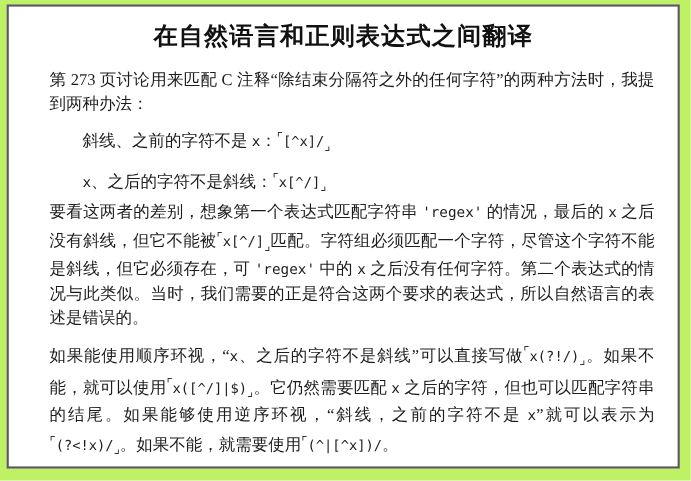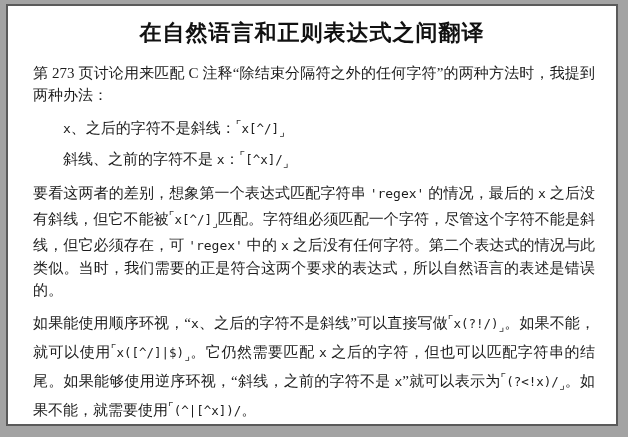--- a/index.html
+++ b/index.html
@@ -7,21 +7,21 @@
     padding: 0;
     background: #ffffff;
     width: 628px;
     height: 437px;
     overflow: hidden;
   }
   .page {
     position: relative;
     width: 628px;
     height: 437px;
-    background: #a3a3a3;
+    background: #bef264;
     font-family: "Liberation Serif", serif;
     color: #1c1c1c;
   }
   .frame {
     position: absolute;
     left: 6px;
     top: 4px;
     width: 612px;
     height: 422px;
     border: 2px solid #5a5a5a;
@@ -32,21 +32,21 @@
   h1.title {
     margin: 2px 0 14px 0;
     text-align: center;
     font-family: "Liberation Sans", "DejaVu Sans", sans-serif;
     font-weight: 700;
     font-size: 22px;
     letter-spacing: 1px;
     color: #111111;
   }
   .body-text p.para {
-    margin: 0 0 8px 4px;
+    margin: 0 0 8px 16px;
     font-size: 15px;
     line-height: 22px;
     text-align: justify;
     color: #1c1c1c;
   }
   .body-text p.para.indent {
     padding-left: 30px;
     text-align: left;
   }
   .body-text p.para.tight {
@@ -78,19 +78,19 @@
   .regex .rq-close { vertical-align: -3px; }
 </style>
 </head>
 <body>
 
 <div class="page">
   <div class="frame">
     <h1 class="title">在自然语言和正则表达式之间翻译</h1>
     <div class="body-text" id="paragraphs">
         <p class="para"><span class="txt">第 273 页讨论用来匹配 C 注释“除结束分隔符之外的任何字符”的两种方法时，我提到两种办法：</span></p>
+        <p class="para indent"><span class="txt">斜线、之前的字符不是 </span><span class="code">x</span><span class="txt">：</span><span class="regex"><span class="rq rq-open">⌜</span><span class="rx">[^x]/</span><span class="rq rq-close">⌟</span></span></p>
         <p class="para indent tight"><span class="code">x</span><span class="txt">、之后的字符不是斜线：</span><span class="regex"><span class="rq rq-open">⌜</span><span class="rx">x[^/]</span><span class="rq rq-close">⌟</span></span></p>
-        <p class="para indent"><span class="txt">斜线、之前的字符不是 </span><span class="code">x</span><span class="txt">：</span><span class="regex"><span class="rq rq-open">⌜</span><span class="rx">[^x]/</span><span class="rq rq-close">⌟</span></span></p>
         <p class="para"><span class="txt">要看这两者的差别，想象第一个表达式匹配字符串 </span><span class="code">'regex'</span><span class="txt"> 的情况，最后的 </span><span class="code">x</span><span class="txt"> 之后没有斜线，但它不能被</span><span class="regex"><span class="rq rq-open">⌜</span><span class="rx">x[^/]</span><span class="rq rq-close">⌟</span></span><span class="txt">匹配。字符组必须匹配一个字符，尽管这个字符不能是斜线，但它必须存在，可 </span><span class="code">'regex'</span><span class="txt"> 中的 </span><span class="code">x</span><span class="txt"> 之后没有任何字符。第二个表达式的情况与此类似。当时，我们需要的正是符合这两个要求的表达式，所以自然语言的表述是错误的。</span></p>
         <p class="para"><span class="txt">如果能使用顺序环视，“</span><span class="code">x</span><span class="txt">、之后的字符不是斜线”可以直接写做</span><span class="regex"><span class="rq rq-open">⌜</span><span class="rx">x(?!/)</span><span class="rq rq-close">⌟</span></span><span class="txt">。如果不能，就可以使用</span><span class="regex"><span class="rq rq-open">⌜</span><span class="rx">x([^/]|$)</span><span class="rq rq-close">⌟</span></span><span class="txt">。它仍然需要匹配 </span><span class="code">x</span><span class="txt"> 之后的字符，但也可以匹配字符串的结尾。如果能够使用逆序环视，“斜线，之前的字符不是 </span><span class="code">x</span><span class="txt">”就可以表示为</span><span class="regex"><span class="rq rq-open">⌜</span><span class="rx">(?&lt;!x)/</span><span class="rq rq-close">⌟</span></span><span class="txt">。如果不能，就需要使用</span><span class="regex"><span class="rq rq-open">⌜</span><span class="rx">(^|[^x])/</span></span><span class="txt">。</span></p>
       </div>
   </div>
 </div>
 
 </body></html>

